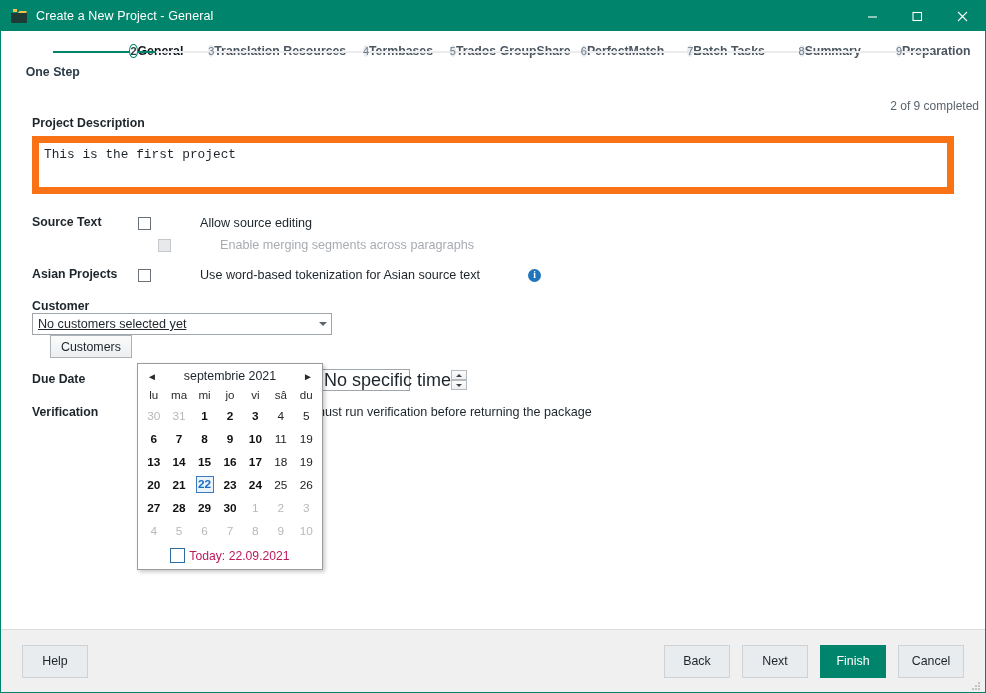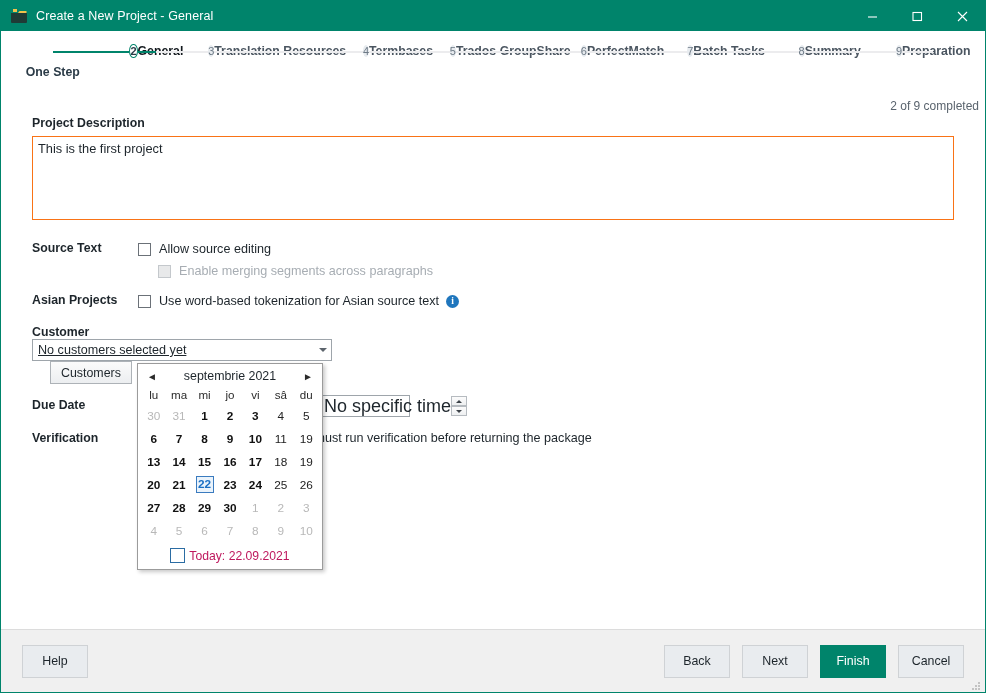--- a/index.html
+++ b/index.html
@@ -163,36 +163,37 @@
     padding-top: 3px;
   }
   .desc-label {
     font-size: 12.3px;
     font-weight: bold;
     color: #1d252b;
     margin-bottom: 6px;
   }
   .textarea {
     width: 100%;
-    height: 84px;
-    border: 1px solid #f97316;
+    height: 58px;
+    border: 7px solid #f97316;
     box-sizing: border-box;
     background: #ffffff;
     font-size: 12.8px;
     color: #1d252b;
     padding: 4px 5px;
-    font-family: Liberation Sans, sans-serif;
+    font-family: Liberation Mono, monospace;
     resize: none;
     outline: none;
   }
 
   .cbline {
     display: flex;
     align-items: center;
     height: 22px;
+    gap: 41px;
   }
   .cbox {
     width: 13px;
     height: 13px;
     border: 1px solid #6b7178;
     background: #ffffff;
     box-sizing: border-box;
     margin-right: 8px;
     flex: none;
   }

